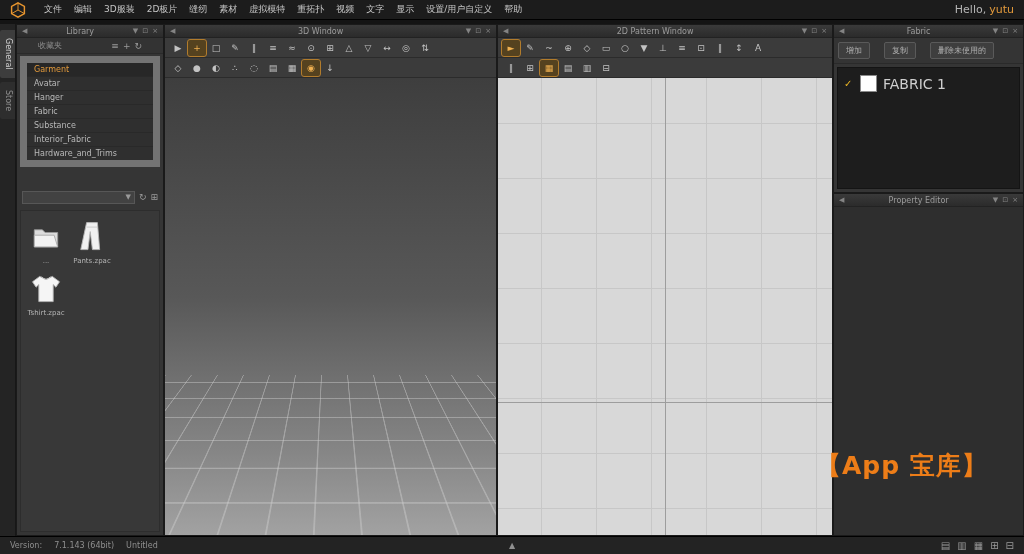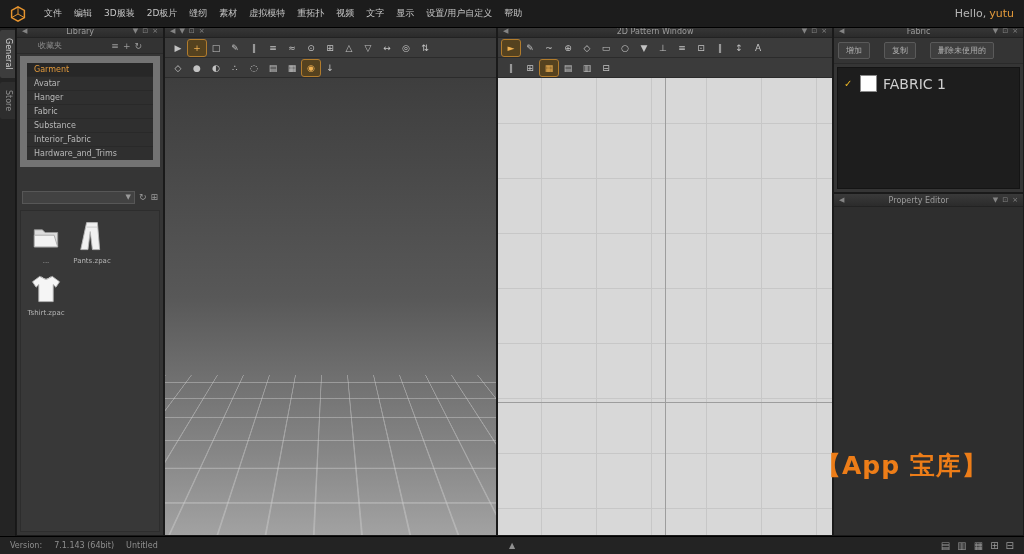--- a/index.html
+++ b/index.html
@@ -1,20 +1,20 @@
 <!DOCTYPE html>
 <html><head>
 <meta charset="utf-8">
 <style>
   *{box-sizing:border-box;margin:0;padding:0}
   html,body{width:1024px;height:554px;overflow:hidden;background:#141414;
     font-family:"DejaVu Sans","Liberation Sans",sans-serif}
 
   
-  .menubar{position:absolute;top:0;left:0;right:0;height:28px;background:#1c1c1c;
+  .menubar{position:absolute;top:0;left:0;right:0;height:20px;background:#1c1c1c;
     border-bottom:1px solid #000;display:flex;align-items:center;padding:0 10px;gap:2px;z-index:20}
   .logo{width:16px;height:16px;margin-right:10px;flex:0 0 16px}
   .menu-item{color:#c6c6c6;font-size:9px;padding:4px 6px;cursor:default;white-space:nowrap}
   .greeting{margin-left:auto;font-size:11px;color:#b5b5b5;display:flex;gap:3px}
   .greeting .user{color:#e39a3b}
 
   
   .main{position:absolute;top:24px;left:0;right:0;bottom:18px;display:flex;background:#262626}
 
   .tabstrip{width:16px;flex:0 0 16px;background:#242424;border-right:1px solid #171717;
@@ -192,20 +192,21 @@
               <path d="M15 6.5 Q20 12 25 6.5" fill="none" stroke="#c8c8c8"></path>
             </svg></div>
           <div class="fname">Tshirt.zpac</div>
         </div>
       </div>
   </div>
 
   <div class="panel p3d">
     <div class="phdr">
       <span class="picon">◀</span>
+      <span class="title">3D Window</span>
       <span class="picon">▼</span>
       <span class="picon">⊡</span>
       <span class="picon">×</span>
     </div>
     <div class="toolbar">
         <div class="tbtn">▶</div>
         <div class="tbtn active">+</div>
         <div class="tbtn">□</div>
         <div class="tbtn">✎</div>
         <div class="tbtn">∥</div>

